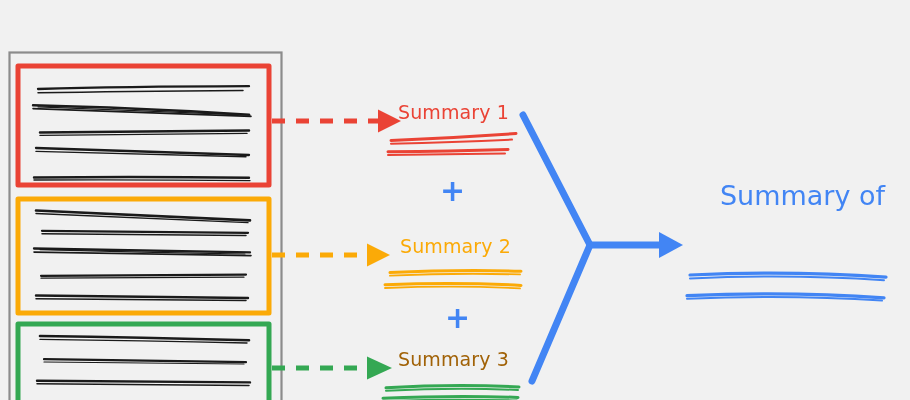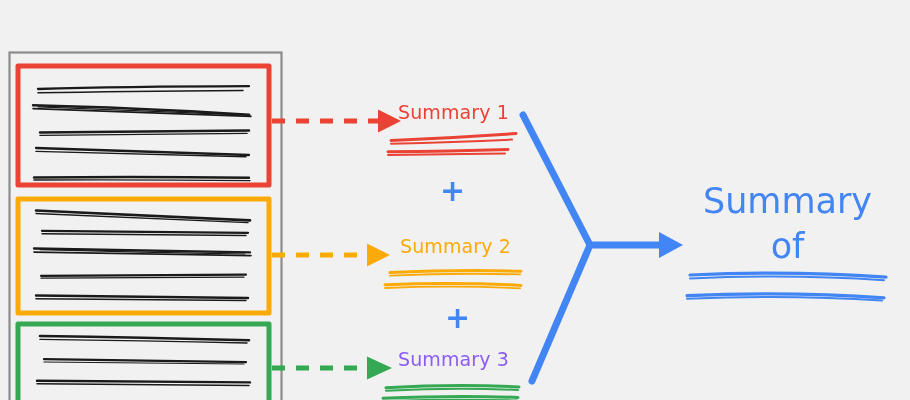--- a/index.html
+++ b/index.html
@@ -31,22 +31,22 @@
   .label {
     position: absolute;
     white-space: nowrap;
     font-weight: 400;
     letter-spacing: 0.1px;
   }
   .sum-label {
     font-size: 19px;
   }
   .final-label {
-    font-size: 35px;
-    text-align: center;
+    font-size: 27px;
+    text-align: right;
     line-height: 1.28;
     font-weight: 400;
   }
   .plus {
     position: absolute;
     font-size: 30px;
     font-weight: 700;
     line-height: 1;
   }
 </style>
@@ -151,21 +151,21 @@
       <path d="M690 235.4 Q790 230.8 884 237.2" stroke-width="2"></path>
       <path d="M687 252.6 Q790 248.2 884 254.8" stroke-width="3.2"></path>
       <path d="M687 255.8 Q790 251.4 882 257.6" stroke-width="2"></path>
     </g>
   </svg>
 
   <div class="label sum-label" style="left:398px; top:58px; color:#ea4335;">Summary 1</div>
 
   <div class="label sum-label" style="left:400px; top:192px; color:#fbaa07;text-align:center;">Summary 2</div>
 
-  <div class="label sum-label" style="left:398px; top:305px; color:#8b5cf6;text-align:center;">Summary 3</div>
+  <div class="label sum-label" style="left:398px; top:305px; color:#a16207;text-align:center;">Summary 3</div>
 
   <div class="plus" style="left:440px; top:133px; color:#4285f4;">+</div>
 
   <div class="plus" style="left:445px; top:260px; color:#4285f4;">+</div>
 
   <div class="final-label" style="left:690px; top:136px; width:195px; color:#4285f4; position:absolute;">
     <div>Summary of</div>
   </div>
 
 </div>

